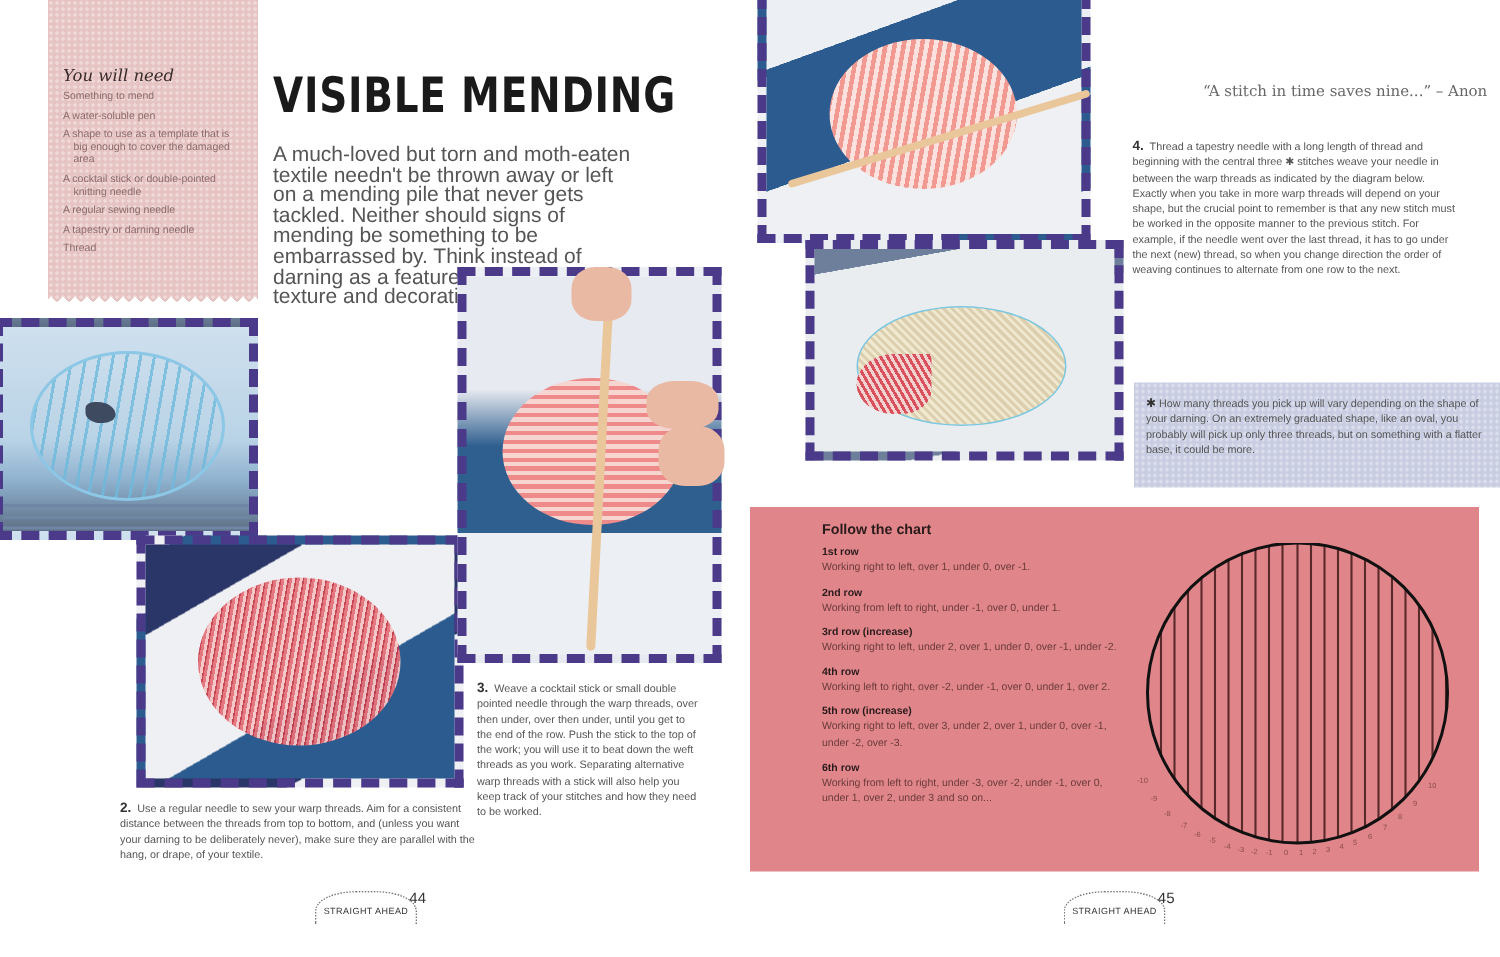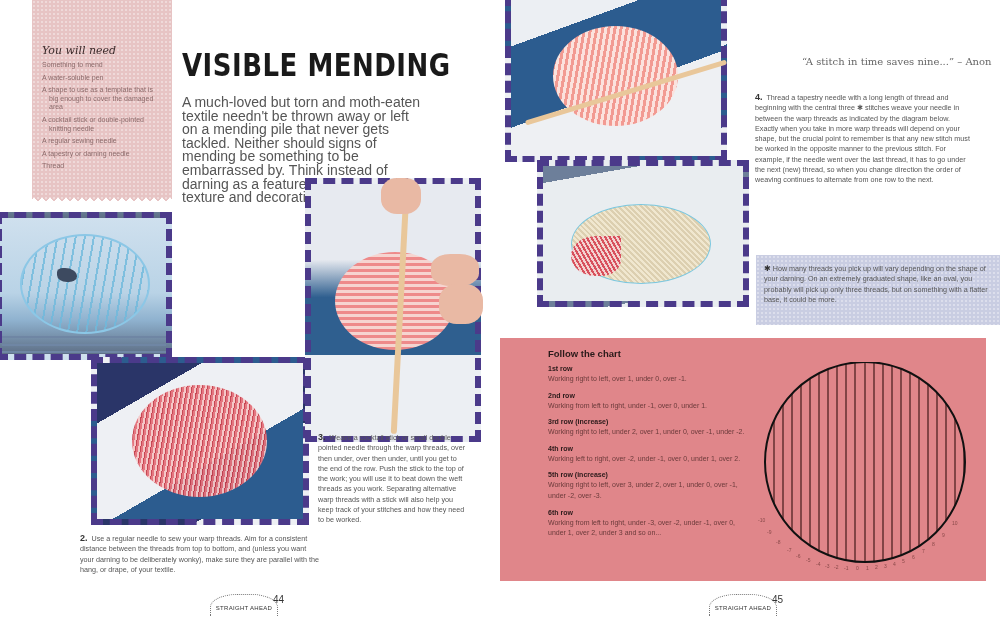--- a/index.html
+++ b/index.html
@@ -57,21 +57,21 @@
     background: linear-gradient(170deg, #6d7f9a 0 10%, #e9edf0 10% 100%); }
   .photo5 .oval { position:absolute; left: 28px; top: 38px; width: 140px; height: 80px; border-radius: 50%;
     background: repeating-linear-gradient(45deg, #f0e7cf 0 2px, #dccfb0 2px 4px); border: 1px solid #7bc7df; }
   .photo5 .red { position:absolute; left: 28px; top: 70px; width: 50px; height: 40px;
     background: repeating-linear-gradient(60deg, #d8515d 0 2px, #f3d2d0 2px 4px); border-radius: 50% 0 40% 50%; }
 
   .caption { position: absolute; font-size: 7.2px; line-height: 10.3px; color: #555; }
   .caption .num { font-weight: bold; font-size: 9px; color: #333; margin-right: 2px; }
   .cap1 { left: 178px; top: 230px; width: 120px; }
   .cap2 { left: 80px; top: 533px; width: 240px; }
-  .cap3 { left: 318px; top: 432px; width: 150px; }
+  .cap3 { left: 318px; top: 453px; width: 150px; }
   .cap4 { left: 755px; top: 92px; width: 215px; }
   .cap2 .body, .cap3 .body, .cap4 .body, .cap1 .body { display: inline; }
 
   .quote { position: absolute; left: 762px; top: 56px; font-family: "DejaVu Serif", serif; font-size: 10px; color: #666; margin-left: 40px; }
 
   .note-box { position: absolute; left: 756px; top: 255px; width: 244px; height: 70px;
     background-color: #c9cde2;
     background-image: radial-gradient(rgba(255,255,255,0.35) 1px, transparent 1.3px); background-size: 4px 4px;
     padding: 9px 8px 0 8px; font-size: 7.2px; line-height: 10.3px; color: #555; }
   .note-box .star { color: #333; font-size: 8px; }
@@ -126,21 +126,21 @@
   <div class="photo photo3">
     <div class="oval"></div>
     <div class="stick"></div>
     <div class="finger" style="left:70px;top:-6px;width:40px;height:36px"></div>
     <div class="finger" style="left:120px;top:70px;width:48px;height:32px"></div>
     <div class="finger" style="left:128px;top:100px;width:44px;height:40px"></div>
   </div>
 
   <div class="caption cap2">
     <span class="num">2.</span>
-    <span class="body">Use a regular needle to sew your warp threads. Aim for a consistent distance between the threads from top to bottom, and (unless you want your darning to be deliberately wonky), make sure they are parallel with the hang, or drape, of your textile.</span>
+    <span class="body">Use a regular needle to sew your warp threads. Aim for a consistent distance between the threads from top to bottom, and (unless you want your darning to be deliberately never), make sure they are parallel with the hang, or drape, of your textile.</span>
   </div>
 
   <div class="caption cap3">
     <span class="num">3.</span>
     <span class="body">Weave a cocktail stick or small double pointed needle through the warp threads, over then under, over then under, until you get to the end of the row. Push the stick to the top of the work; you will use it to beat down the weft threads as you work. Separating alternative warp threads with a stick will also help you keep track of your stitches and how they need to be worked.</span>
   </div>
 
   <div class="folio folio-left">
     <div class="arch"></div>
     <div class="pn">44</div>

